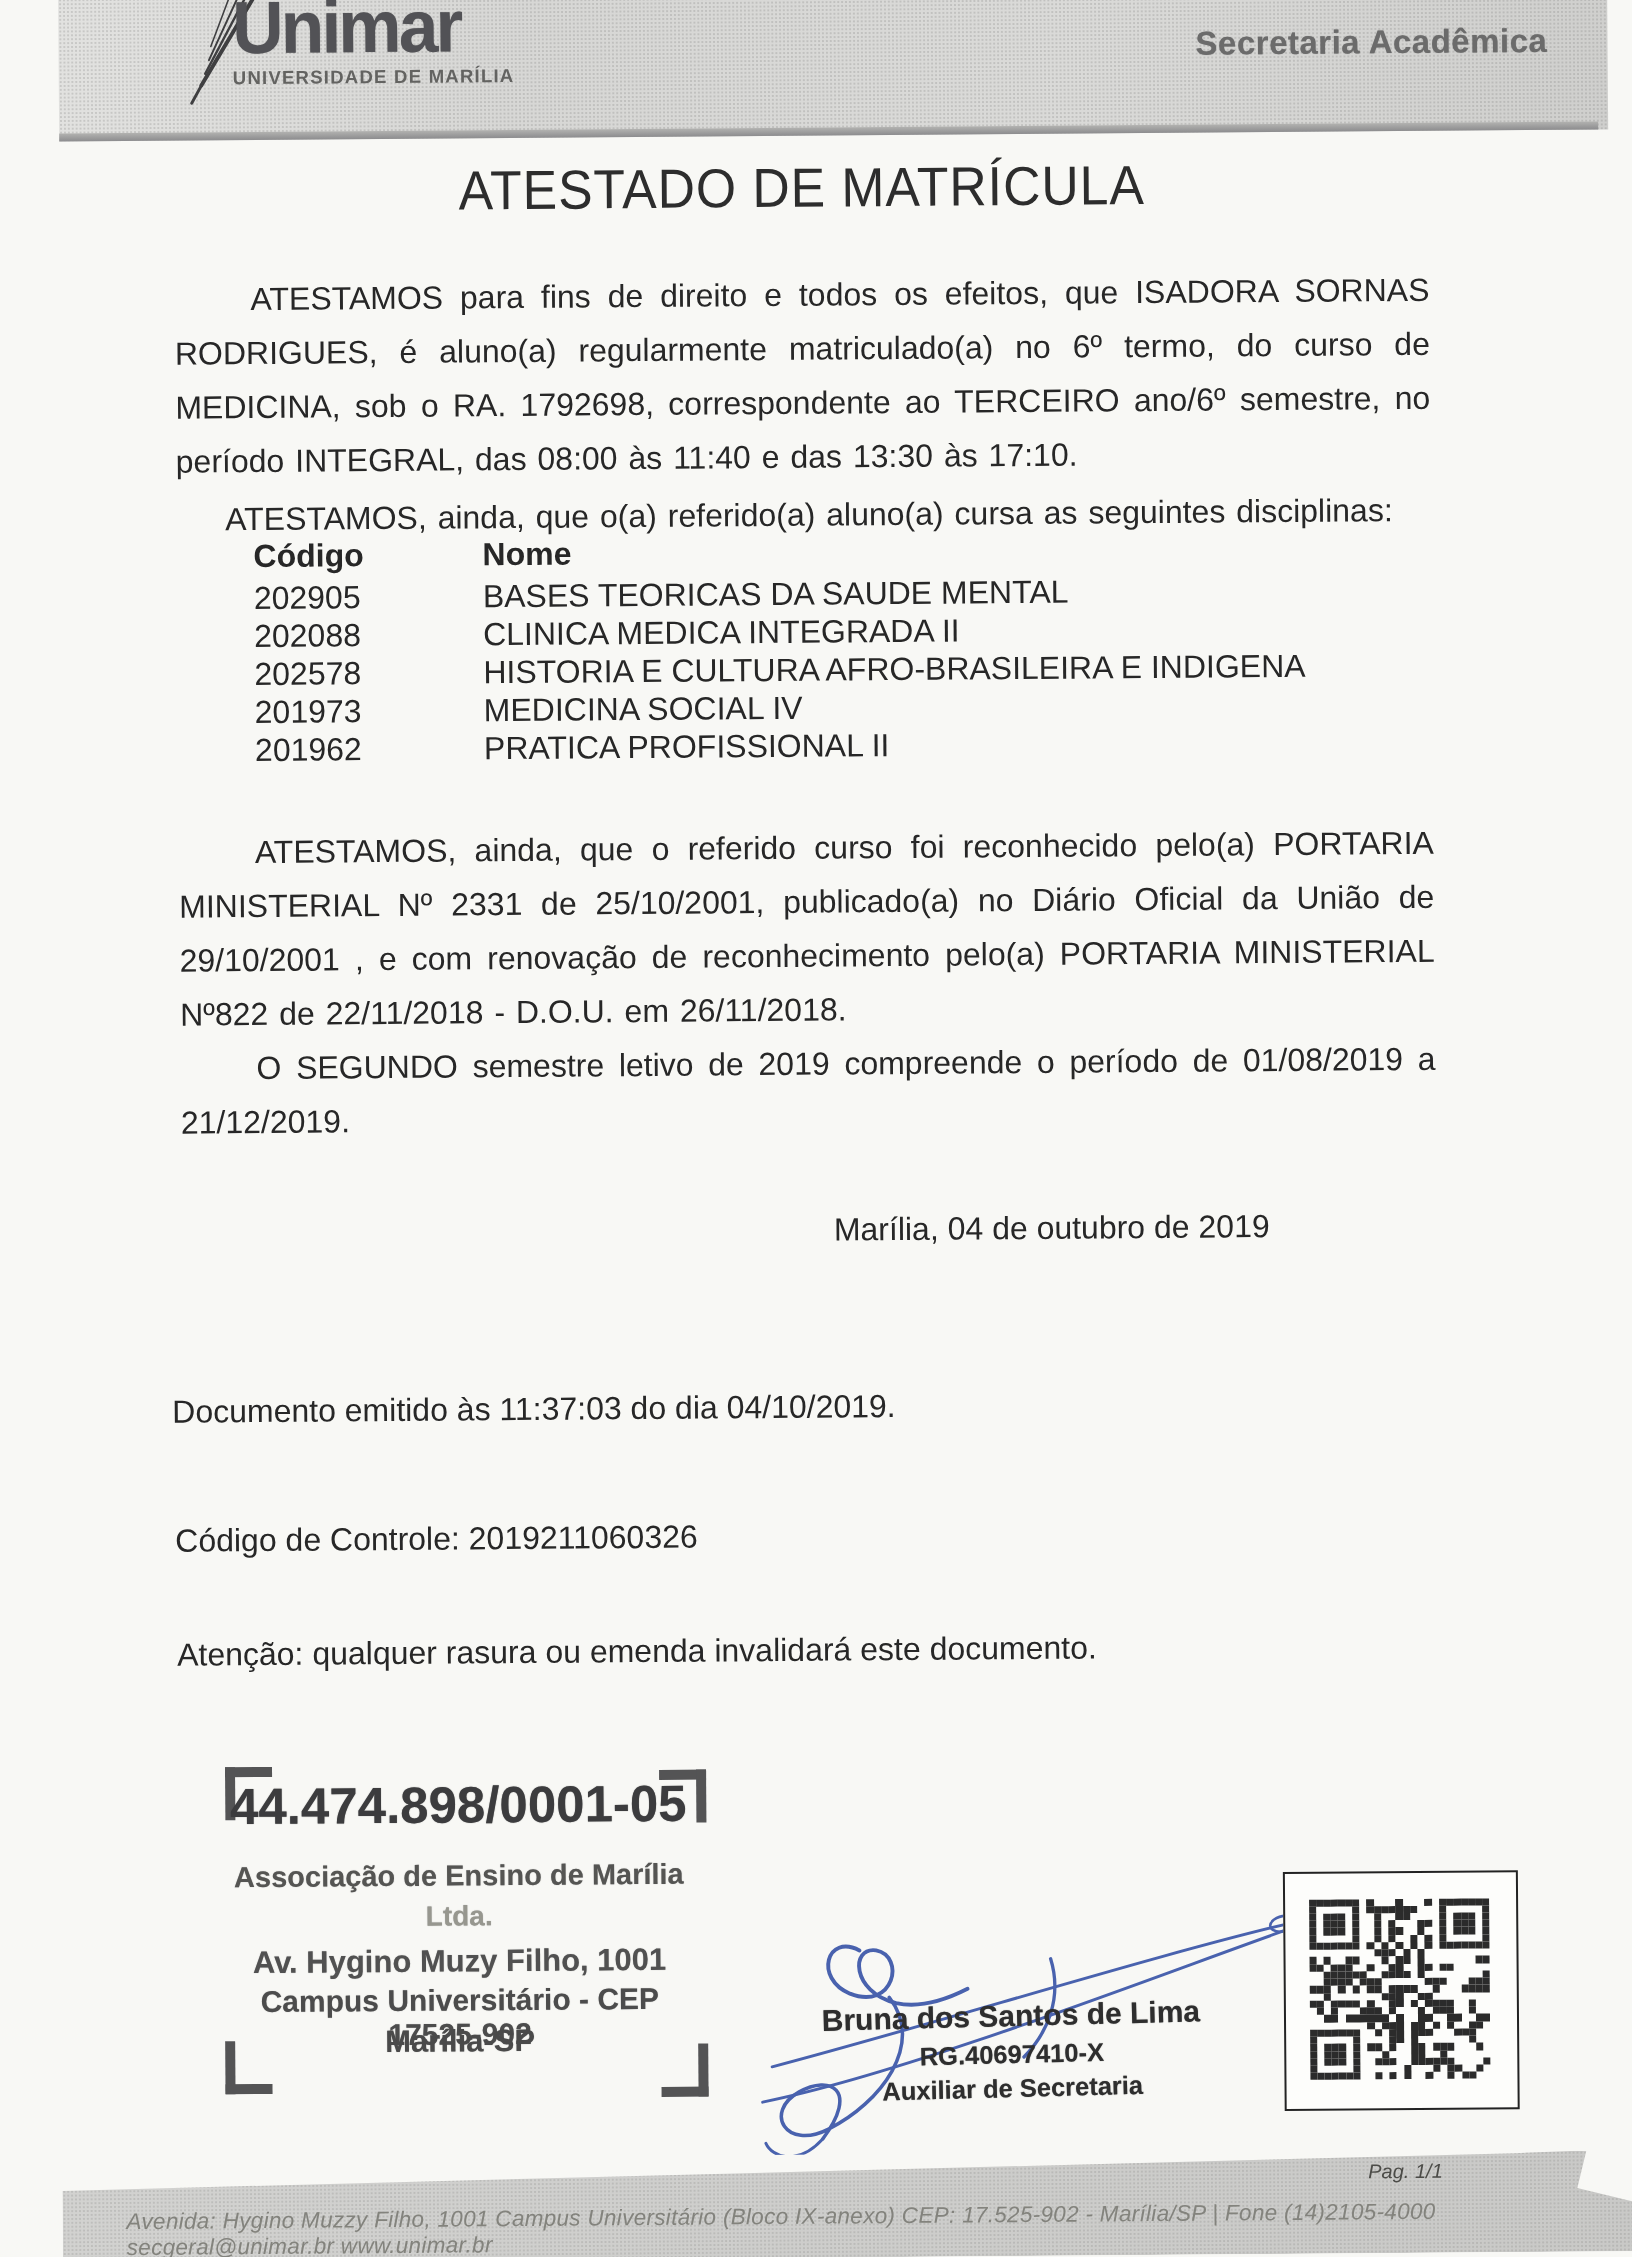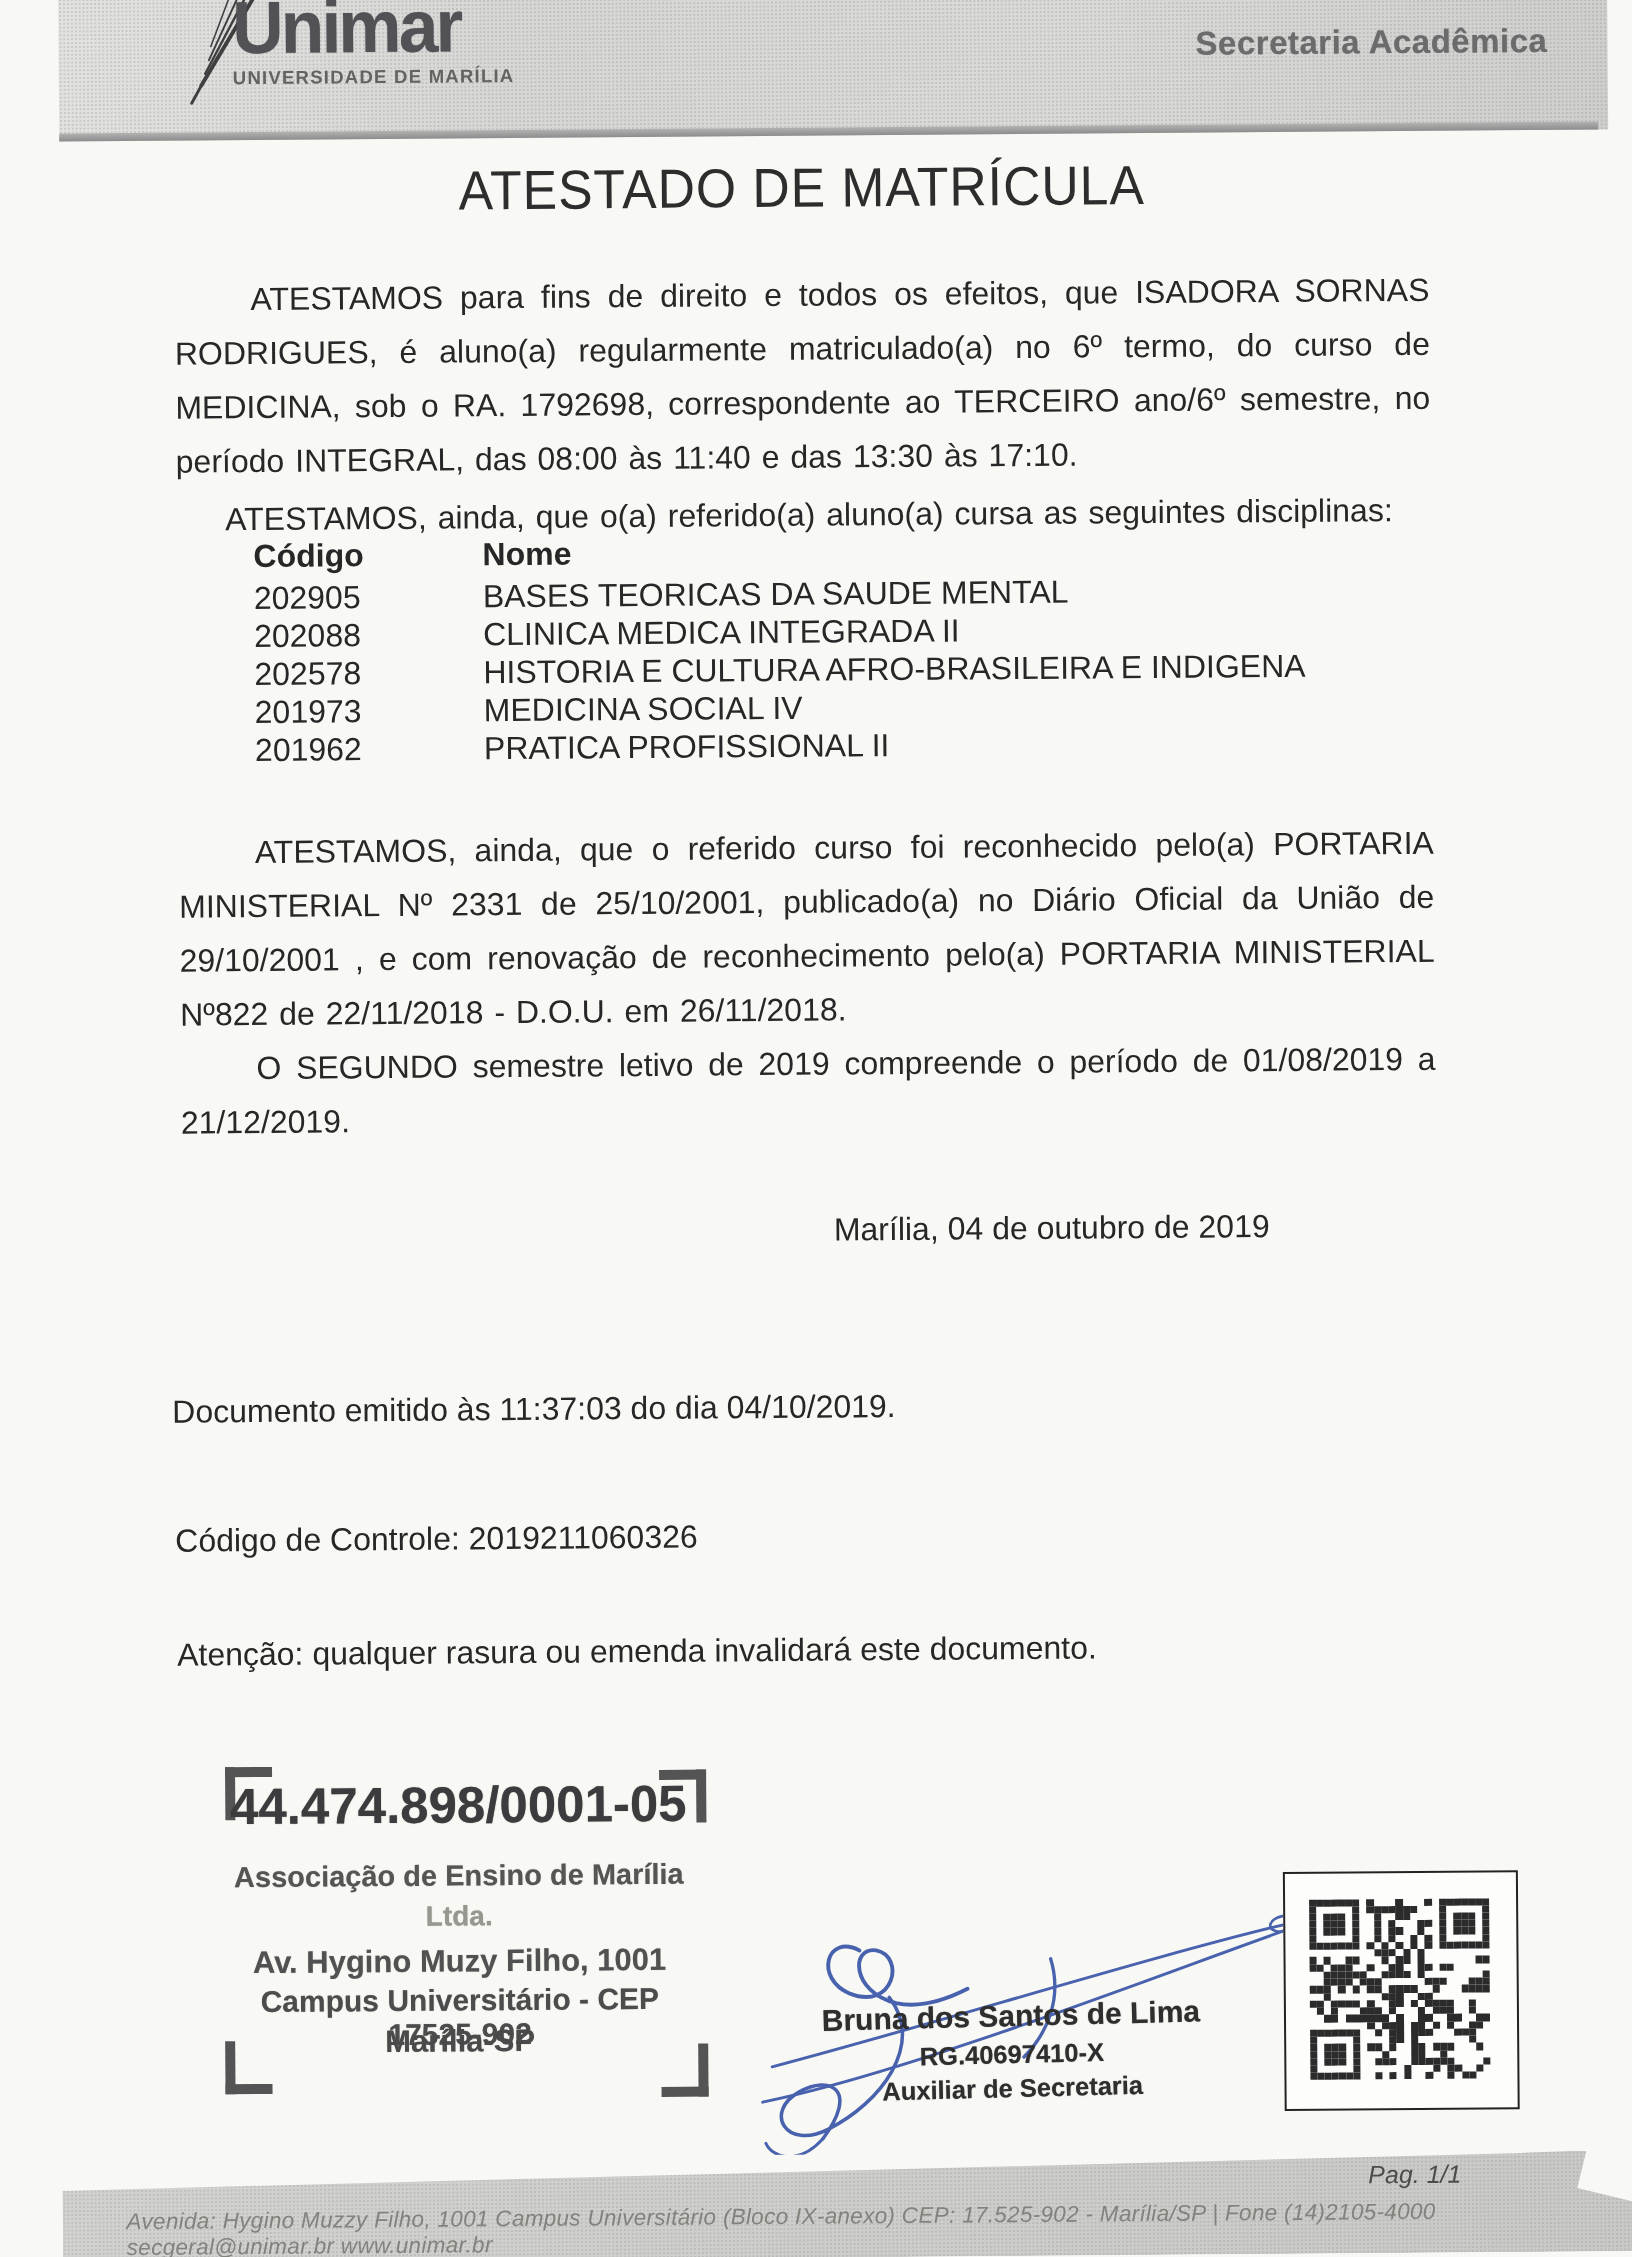--- a/index.html
+++ b/index.html
@@ -104,21 +104,21 @@
     background:#fdfdfb;border:2.9px solid #232323;box-sizing:border-box;
   }
   .qr-grid{
     position:absolute;left:23.5px;top:25.5px;width:181px;height:181px;
     display:grid;grid-template-columns:repeat(25,1fr);grid-template-rows:repeat(25,1fr);
   }
   .qm{background:transparent;}
   .qm.on{background:#2b2b2b;}
 
   
-  .pagenum{position:absolute;left:1360px;top:2164px;font-size:25px;font-style:italic;color:#4c4c48;z-index:3;}
+  .pagenum{position:absolute;left:1360px;top:2164px;font-size:20px;font-style:italic;color:#4c4c48;z-index:3;}
   .footer-band{
     position:absolute;left:54px;bottom:0;width:1579px;height:101px;z-index:1;
     background-image:
       radial-gradient(rgba(110,110,108,.20) 1px, rgba(0,0,0,0) 1.1px),
       linear-gradient(95deg,#d2d2d0,#c9c9c7);
     background-size:3.9px 3.9px,100% 100%;
     clip-path:polygon(0 28%, 92% 2%, 96% 0, 100% 4%, 100% 100%, 0 100%);
   }
   .footer-curl{
     position:absolute;right:-13.7px;bottom:54px;width:69px;height:83px;z-index:2;

